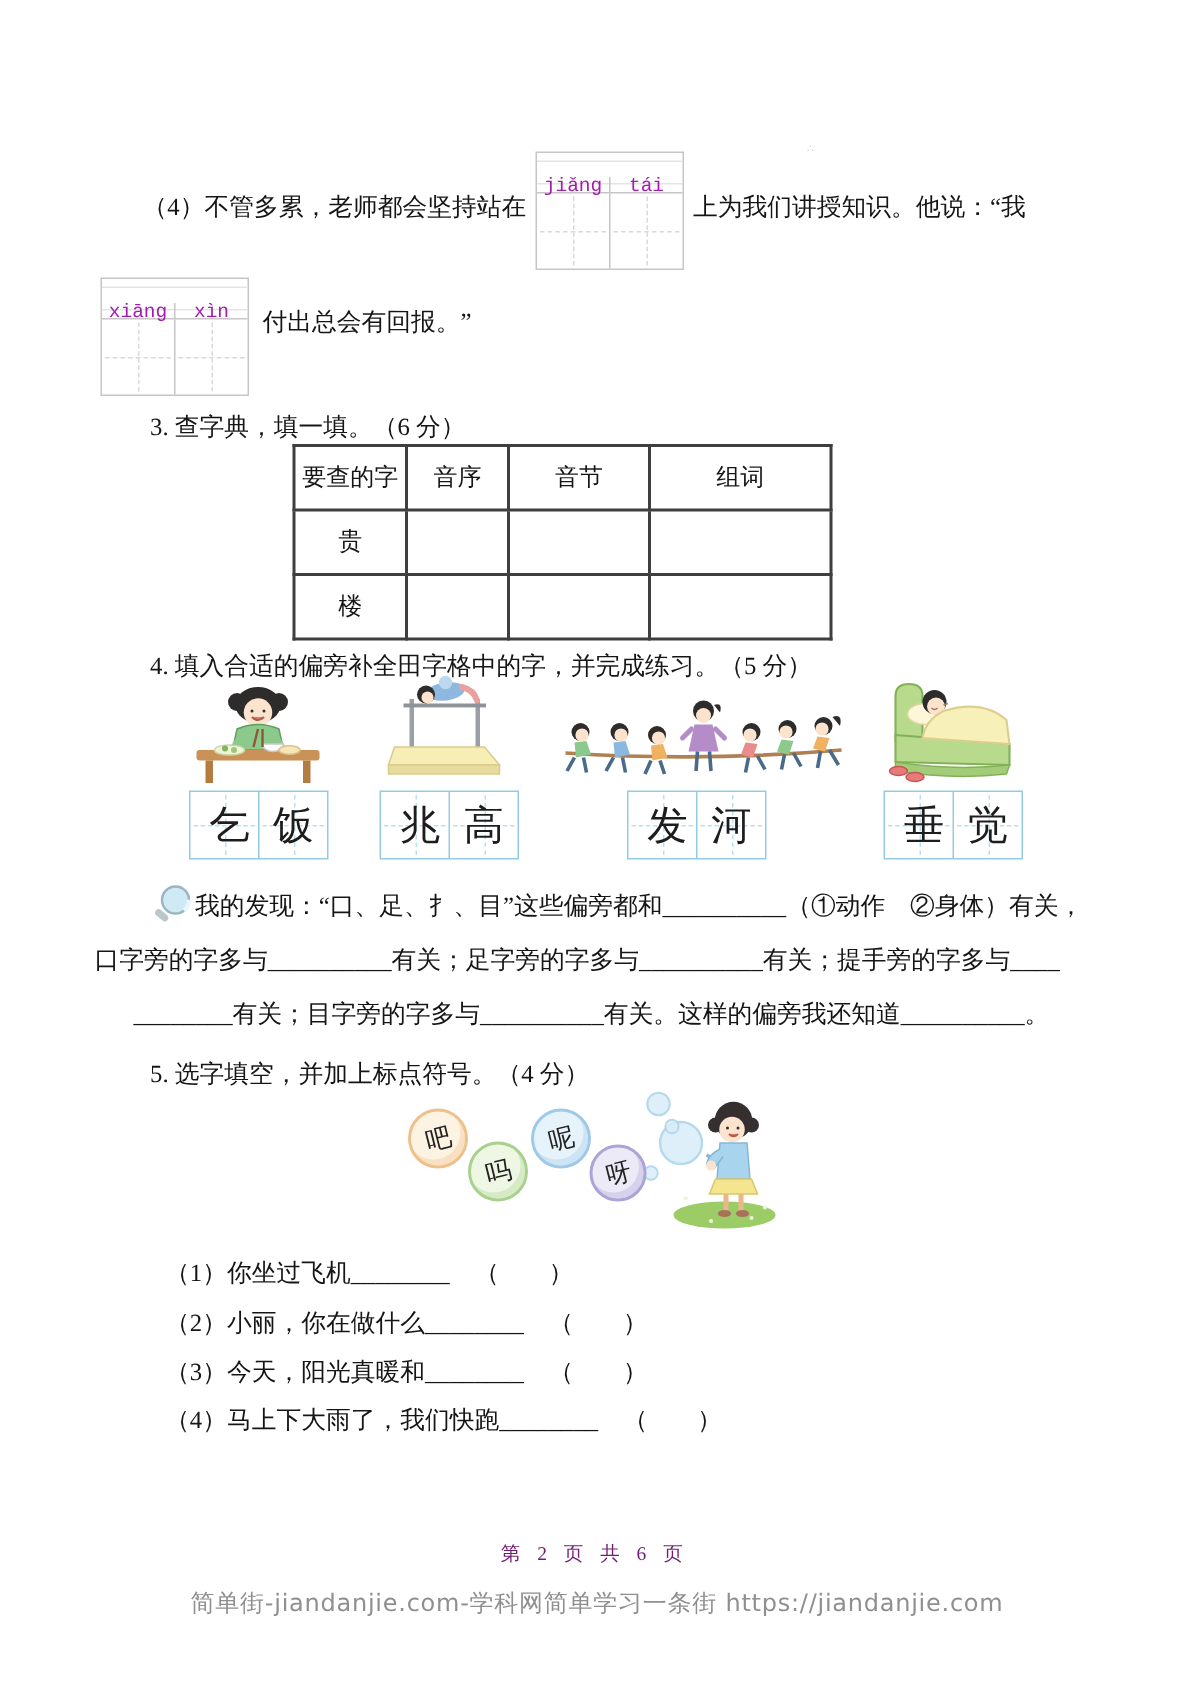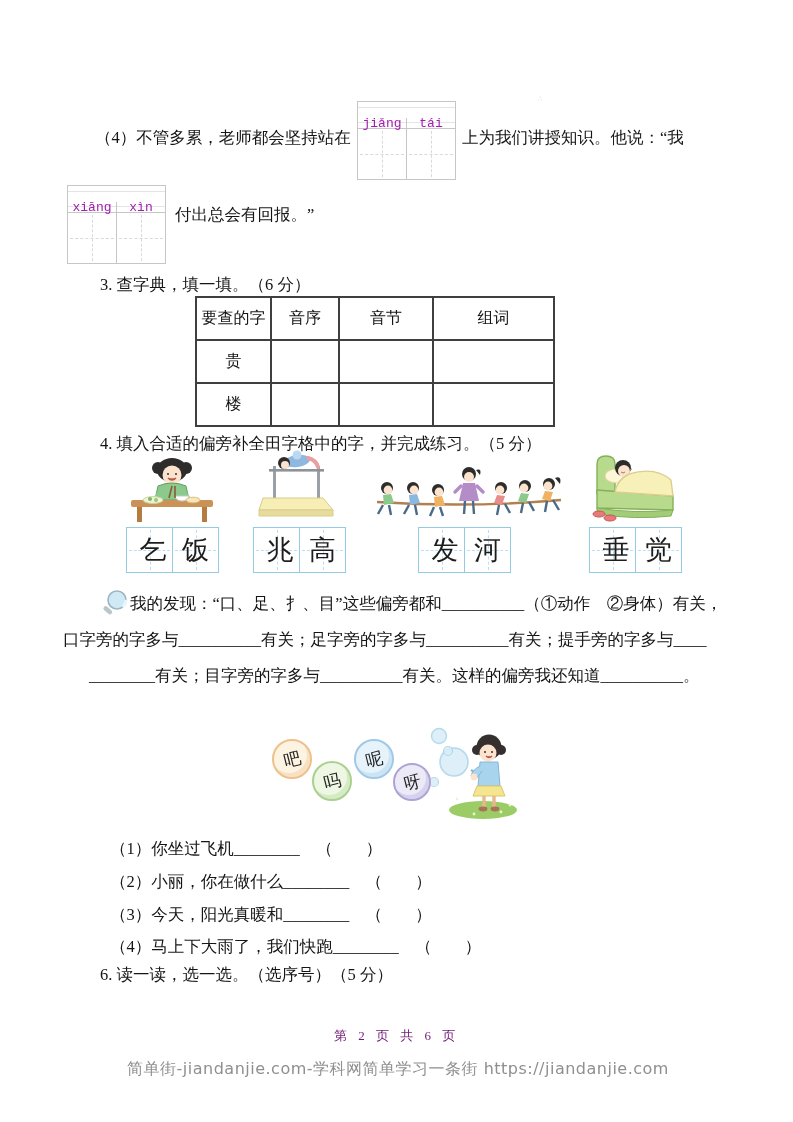--- a/index.html
+++ b/index.html
@@ -256,20 +256,21 @@
 
   <svg class="illus" style="left:101px;top:589px;" width="28" height="30" viewBox="0 0 28 30">
     <circle cx="16" cy="11" r="9" fill="#cfe9f5" stroke="#9bb6c2" stroke-width="1.6"></circle>
     <circle cx="16" cy="11" r="9" fill="none" stroke="#e9f6fb" stroke-width="3" stroke-dasharray="8 48"></circle>
     <rect x="2" y="19" width="10" height="4.6" rx="2.3" fill="#b9c6cc" transform="rotate(40 7 21)"></rect>
   </svg>
   <div class="t" style="left:130px;top:593px;">我的发现：“口、足、扌、目”这些偏旁都和__________（①动作　②身体）有关，</div>
   <div class="t" style="left:63px;top:629px;">口字旁的字多与__________有关；足字旁的字多与__________有关；提手旁的字多与____</div>
   <div class="t" style="left:89px;top:665px;">________有关；目字旁的字多与__________有关。这样的偏旁我还知道__________。</div>
 
+  <div class="t" style="left:100px;top:705px;">5. 选字填空，并加上标点符号。（4 分）</div>
 
   <div class="scene">
     <svg width="272" height="108" viewBox="0 0 272 108">
       <ellipse cx="225" cy="90" rx="34" ry="9" fill="#9ccc65"></ellipse>
       <circle cx="199" cy="79" r="1.4" fill="#eaf5d8"></circle>
         <circle cx="216" cy="94" r="1.4" fill="#eaf5d8"></circle>
       <circle cx="243" cy="92" r="1.4" fill="#eaf5d8"></circle>
         <circle cx="252" cy="85" r="1.4" fill="#eaf5d8"></circle>
       <circle cx="196" cy="42" r="14" fill="#d9edf8" stroke="#a8d4e8" stroke-width="1.6" opacity=".85"></circle>
       <circle cx="181" cy="16" r="7.5" fill="#d9edf8" stroke="#a8d4e8" stroke-width="1.4" opacity=".85"></circle>
@@ -303,18 +304,17 @@
     <div class="bubble b-ya" style="left:135px;top:43px;width:34px;height:34px;">
         <span class="bc">呀</span>
       </div>
   </div>
 
   <div class="t" style="left:110px;top:838px;text-align:right;">（1）你坐过飞机________　（　　）</div>
   <div class="t" style="left:110px;top:871px;">（2）小丽，你在做什么________　（　　）</div>
   <div class="t" style="left:110px;top:904px;">（3）今天，阳光真暖和________　（　　）</div>
   <div class="t" style="left:110px;top:936px;">（4）马上下大雨了，我们快跑________　（　　）</div>
 
-  <div class="t" style="left:100px;top:964px;">6. 读一读，选一选。（选序号）（5 分）</div>
 
   <div class="pageno">第 2 页  共 6 页</div>
   <div class="watermark">简单街-jiandanjie.com-学科网简单学习一条街 https://jiandanjie.com</div>
 
 </div>
 
 </body></html>

